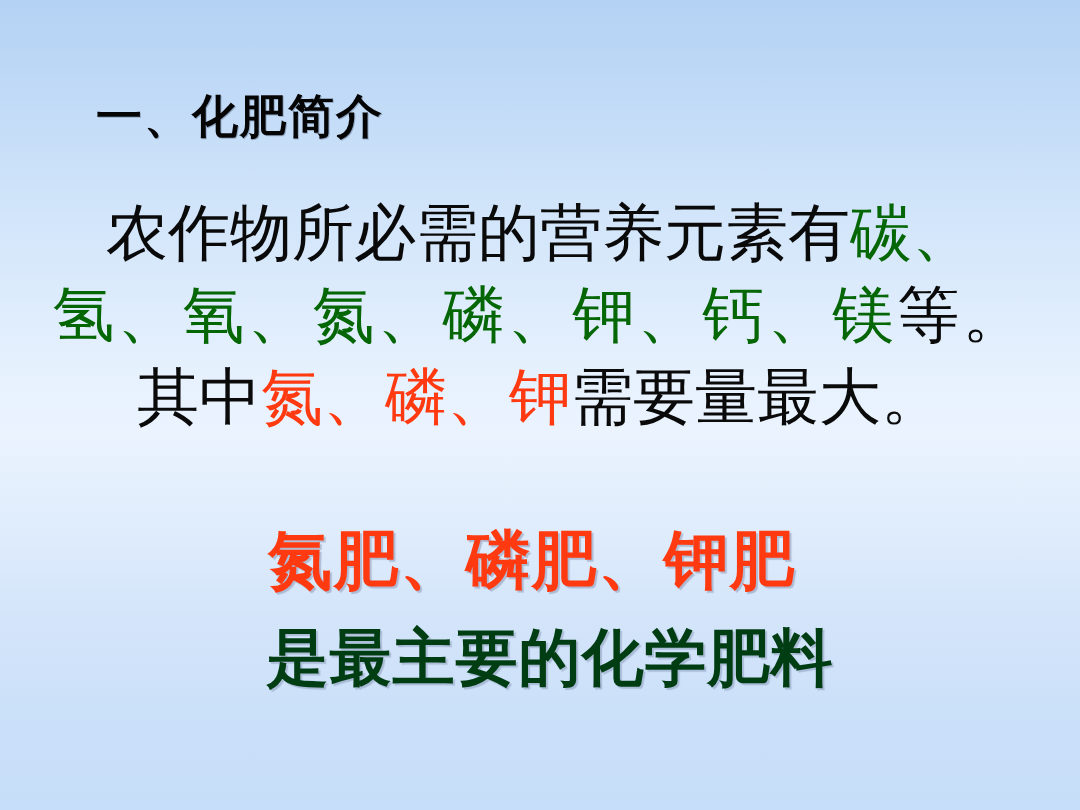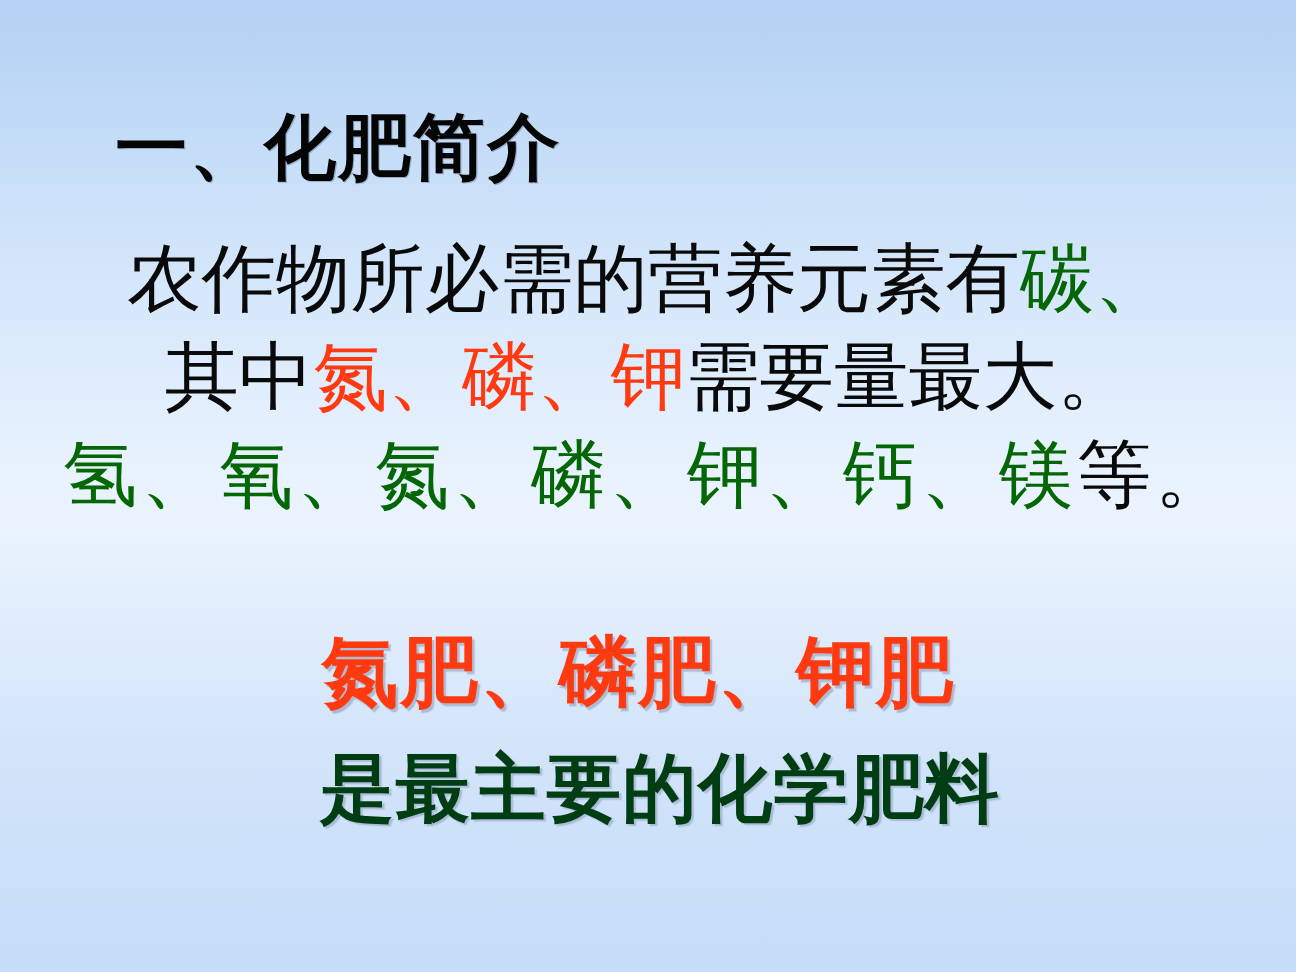--- a/index.html
+++ b/index.html
@@ -33,21 +33,21 @@
         #c6def9 100%);
     overflow: hidden;
   }
 
   
   #heading {
     position: absolute;
     left: 96px;
     top: 92px;
     font-family: "DejaVu Sans", "Liberation Sans", sans-serif;
-    font-size: 60px;
+    font-size: 46px;
     font-weight: 700;
     line-height: 1.05;
     color: #050505;
     letter-spacing: 2px;
     white-space: nowrap;
     text-shadow: 1px 1px 0 rgba(40,60,90,0.30);
   }
 
   
   #paragraph {
@@ -107,23 +107,23 @@
 <body>
 
 <div id="slide">
 
   <div id="heading">一、化肥简介</div>
 
   <div id="paragraph">
 
     <span class="para-line" id="para-line-1"><span class="ink-black">农作物所必需的营养元素有</span><span class="ink-green">碳、</span></span>
 
+    <span class="para-line" id="para-line-2"><span class="ink-green">氢、氧、氮、磷、钾、钙、镁</span><span class="ink-black">等。</span></span>
+
     <span class="para-line" id="para-line-3"><span class="ink-black">其中</span><span class="ink-orange">氮、磷、钾</span><span class="ink-black">需要量最大。</span></span>
-
-    <span class="para-line" id="para-line-2"><span class="ink-green">氢、氧、氮、磷、钾、钙、镁</span><span class="ink-black">等。</span></span>
 
   </div>
 
   <div id="conclusion">
     <span id="conclusion-line-1">氮肥、磷肥、钾肥</span>
     <span id="conclusion-line-2">是最主要的化学肥料</span>
   </div>
 
 </div>
 

